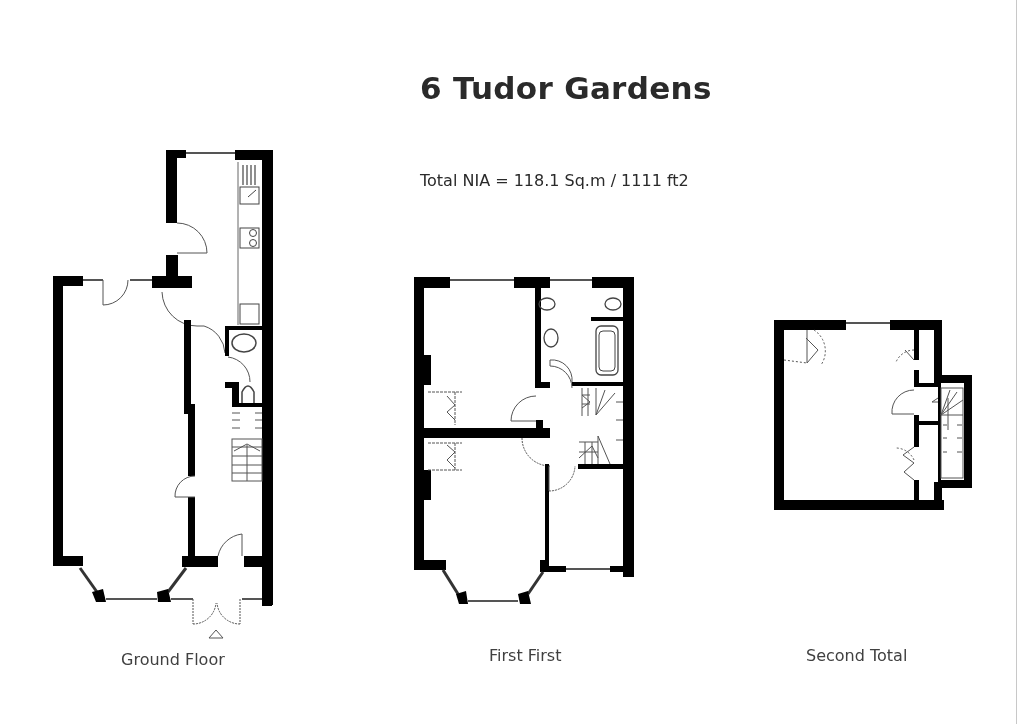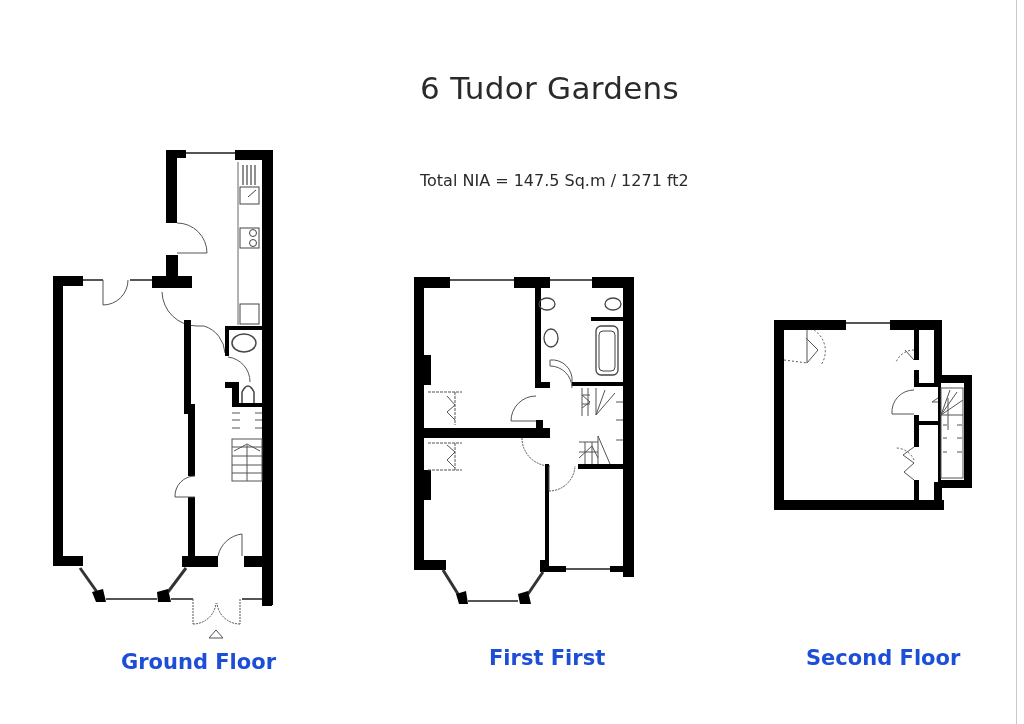--- a/index.html
+++ b/index.html
@@ -1,33 +1,33 @@
 <!DOCTYPE html>
 <html><head>
   <meta charset="utf-8">
   <style>
     html, body { margin: 0; padding: 0; background: #ffffff; }
     body { width: 1024px; height: 724px; position: relative; overflow: hidden; font-family: "DejaVu Sans", sans-serif; color: #222; }
-    .title { position: absolute; left: 420px; top: 74px; font-size: 31px; line-height: 29px; letter-spacing: 0.3px; color: #2a2a2a; font-weight: normal; }
+    .title { position: absolute; left: 420px; top: 74px; font-size: 31px; line-height: 29px; letter-spacing: 0.3px; color: #2a2a2a; font-weight: bold; }
     .title div { white-space: nowrap; }
     .area { position: absolute; left: 420px; top: 171px; font-size: 16px; color: #2a2a2a; white-space: nowrap; }
-    .floor-label { position: absolute; font-size: 21px; color: #1d4ed8; white-space: nowrap; font-weight: bold; }
+    .floor-label { position: absolute; font-size: 16px; color: #404040; white-space: nowrap; }
     #lbl-ground { left: 121px; top: 650px; }
     #lbl-first { left: 489px; top: 646px; }
     #lbl-second { left: 806px; top: 646px; }
     svg.plan { position: absolute; left: 0; top: 0; }
     .scanline { position: absolute; left: 1016px; top: 0; width: 1px; height: 724px; background: #c8c8c8; }
   </style>
 </head>
 <body>
 
 <div class="title">
   <div>6 Tudor Gardens</div>
 </div>
-<div class="area">Total NIA = 147.5 Sq.m / 1271 ft2</div>
+<div class="area">Total NIA = 118.1 Sq.m / 1111 ft2</div>
 
 <svg class="plan" width="1024" height="724" viewBox="0 0 1024 724">
 
   <g>
 
     <rect x="166" y="150" width="20" height="8" fill="#000"></rect>
     <rect x="166" y="150" width="11" height="73" fill="#000"></rect>
     <rect x="235" y="150" width="38" height="10" fill="#000"></rect>
     <rect x="262" y="150" width="11" height="455" fill="#000"></rect>
 
@@ -248,14 +248,14 @@
       <line x1="943" y1="452" x2="947" y2="452"></line>
       <line x1="957" y1="425" x2="962" y2="425"></line>
       <line x1="957" y1="438" x2="962" y2="438"></line>
       <line x1="957" y1="452" x2="962" y2="452"></line>
     </g>
   </g>
 </svg>
 
 <div class="floor-label" id="lbl-ground">Ground Floor</div>
 <div class="floor-label" id="lbl-first">First First</div>
-<div class="floor-label" id="lbl-second">Second Floor</div>
+<div class="floor-label" id="lbl-second">Second Total</div>
 <div class="scanline"></div>
 
 </body></html>

